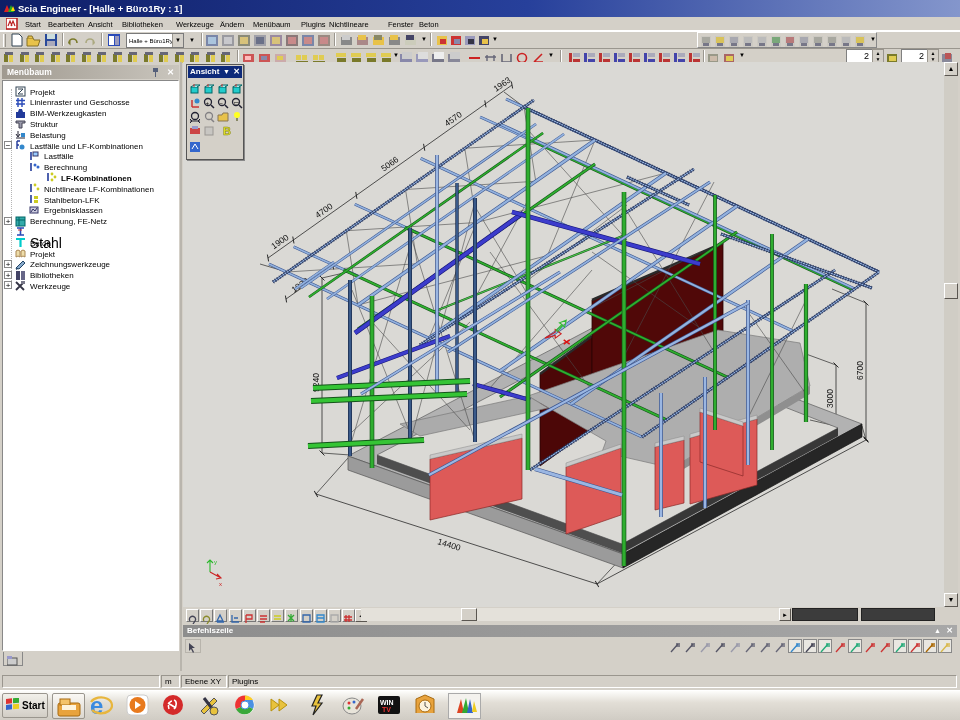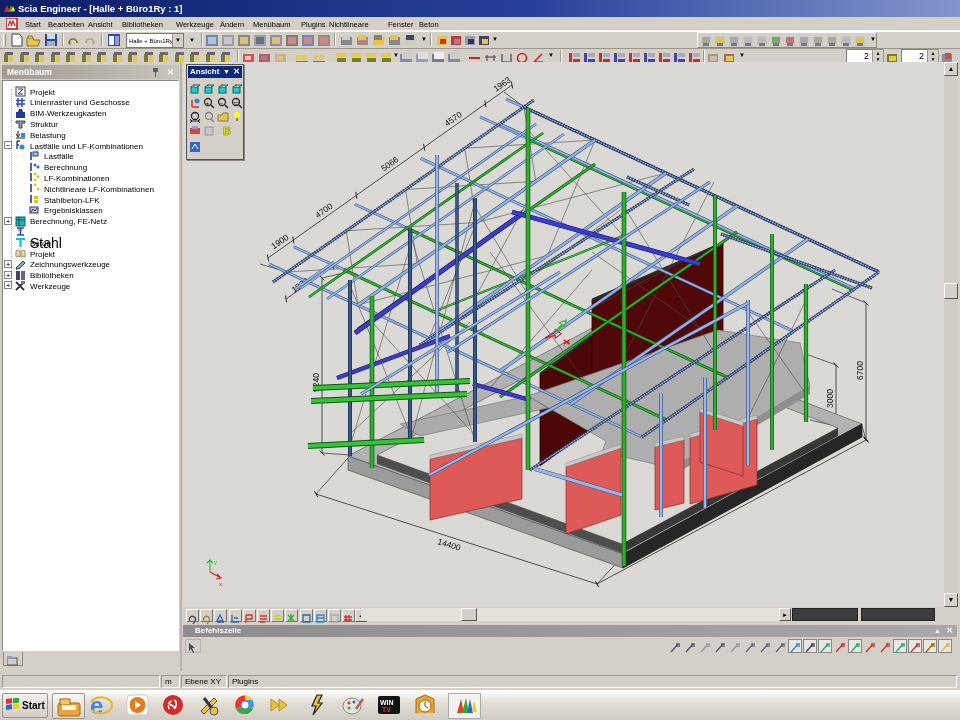--- a/index.html
+++ b/index.html
@@ -12,21 +12,21 @@
 .sep{position:absolute;width:2px;height:13px;border-left:1px solid #9a968e;border-right:1px solid #fff;}
 .leftdock{left:0;top:62px;width:182px;height:609px;background:#d4d0c8;border-right:2px solid #b9b5ad;}
 .ptitle{left:2px;top:3px;width:177px;height:14px;background:linear-gradient(90deg,#a09a90,#c9c5bd);color:#fff;font-size:8.5px;font-weight:bold;line-height:14px;padding-left:5px;}
 .tree{left:2px;top:18px;width:177px;height:571px;background:#fff;border:1px solid #888;border-right-color:#fff;border-bottom-color:#fff;overflow:hidden;font-size:8px;color:#000;}
 .ti{position:absolute;height:11px;line-height:11px;white-space:nowrap;}
 .vp{left:183px;top:62px;width:761px;height:545px;background:#dad9d5;overflow:hidden;}
 .vsb{left:944px;top:62px;width:14px;height:545px;background:#d0cdc5;}
 .sbtn{position:absolute;width:14px;height:14px;background:#d4d0c8;border:1px solid;border-color:#fff #5a5650 #5a5650 #fff;font-size:7px;text-align:center;line-height:12px;color:#000;}
 .hrow{left:183px;top:607px;width:775px;height:15px;background:#d4d0c8;}
 .befehl{left:182px;top:624px;width:776px;height:49px;background:#d4d0c8;}
-.btitle{position:absolute;left:1px;top:1px;width:774px;height:12px;background:linear-gradient(90deg,#8d8d8d,#a8a8a8);color:#fff;font-size:8px;font-weight:bold;line-height:12px;padding-left:12px;}
+.btitle{position:absolute;left:1px;top:1px;width:774px;height:12px;background:linear-gradient(90deg,#8d8d8d,#a8a8a8);color:#fff;font-size:8px;font-weight:bold;line-height:12px;padding-left:4px;}
 .binput{position:absolute;left:3px;top:30px;width:770px;height:16px;background:#fff;border:1px solid #808080;font-size:8px;line-height:14px;padding-left:4px;color:#000;}
 .status{left:0;top:673px;width:960px;height:17px;background:#d4d0c8;font-size:8px;color:#000;}
 .sfield{position:absolute;top:2px;height:13px;border:1px solid;border-color:#9a968e #fff #fff #9a968e;line-height:12px;padding-left:3px;}
 .taskbar{left:0;top:690px;width:960px;height:30px;background:linear-gradient(#fdfdfb,#e2ded6 40%,#d0ccc4);border-top:1px solid #fff;}
 .tbico{position:absolute;top:2px;width:33px;height:26px;}
 </style></head><body>
 <div class="abs titlebar">
     <svg class="abs" style="left:3px;top:2px" width="13" height="13">
       <path d="M1,10 L4,3 L7,10Z" fill="#d22"></path>
       <path d="M5,10 L8,3 L11,10Z" fill="#2a2"></path>
@@ -507,21 +507,21 @@
       <div class="ti" style="left:0;top:80.60000000000001px;width:177px;">
         <span style="position:absolute;left:26px;top:0px;width:11px;height:11px;">
           <svg width="11" height="11" style="position:absolute;left:0;top:0">
             <path d="M2,1 v8" stroke="#223a9a" stroke-width="1.6"></path>
             <circle cx="6" cy="3" r="1.5" fill="#36c"></circle>
             <circle cx="9" cy="5" r="1.5" fill="#36c"></circle>
           </svg>
         </span>
         <span style="position:absolute;left:41px;top:0.5px;font-size:8px;">Berechnung</span>
       </div>
-      <div class="ti" style="left:0;top:91.4px;width:177px;">
+      <div class="ti" style="left:17px;top:91.4px;width:177px;font-weight:bold;">
         <span style="position:absolute;left:26px;top:0px;width:11px;height:11px;">
           <svg width="11" height="11" style="position:absolute;left:0;top:0">
             <path d="M2,1 v8" stroke="#223a9a" stroke-width="1.6"></path>
             <circle cx="6" cy="2" r="1.4" fill="#cc2"></circle>
             <circle cx="9" cy="5" r="1.4" fill="#cc2"></circle>
             <circle cx="6" cy="8" r="1.4" fill="#cc2"></circle>
           </svg>
         </span>
         <span style="position:absolute;left:41px;top:0.5px;font-size:8px;">LF-Kombinationen</span>
       </div>

